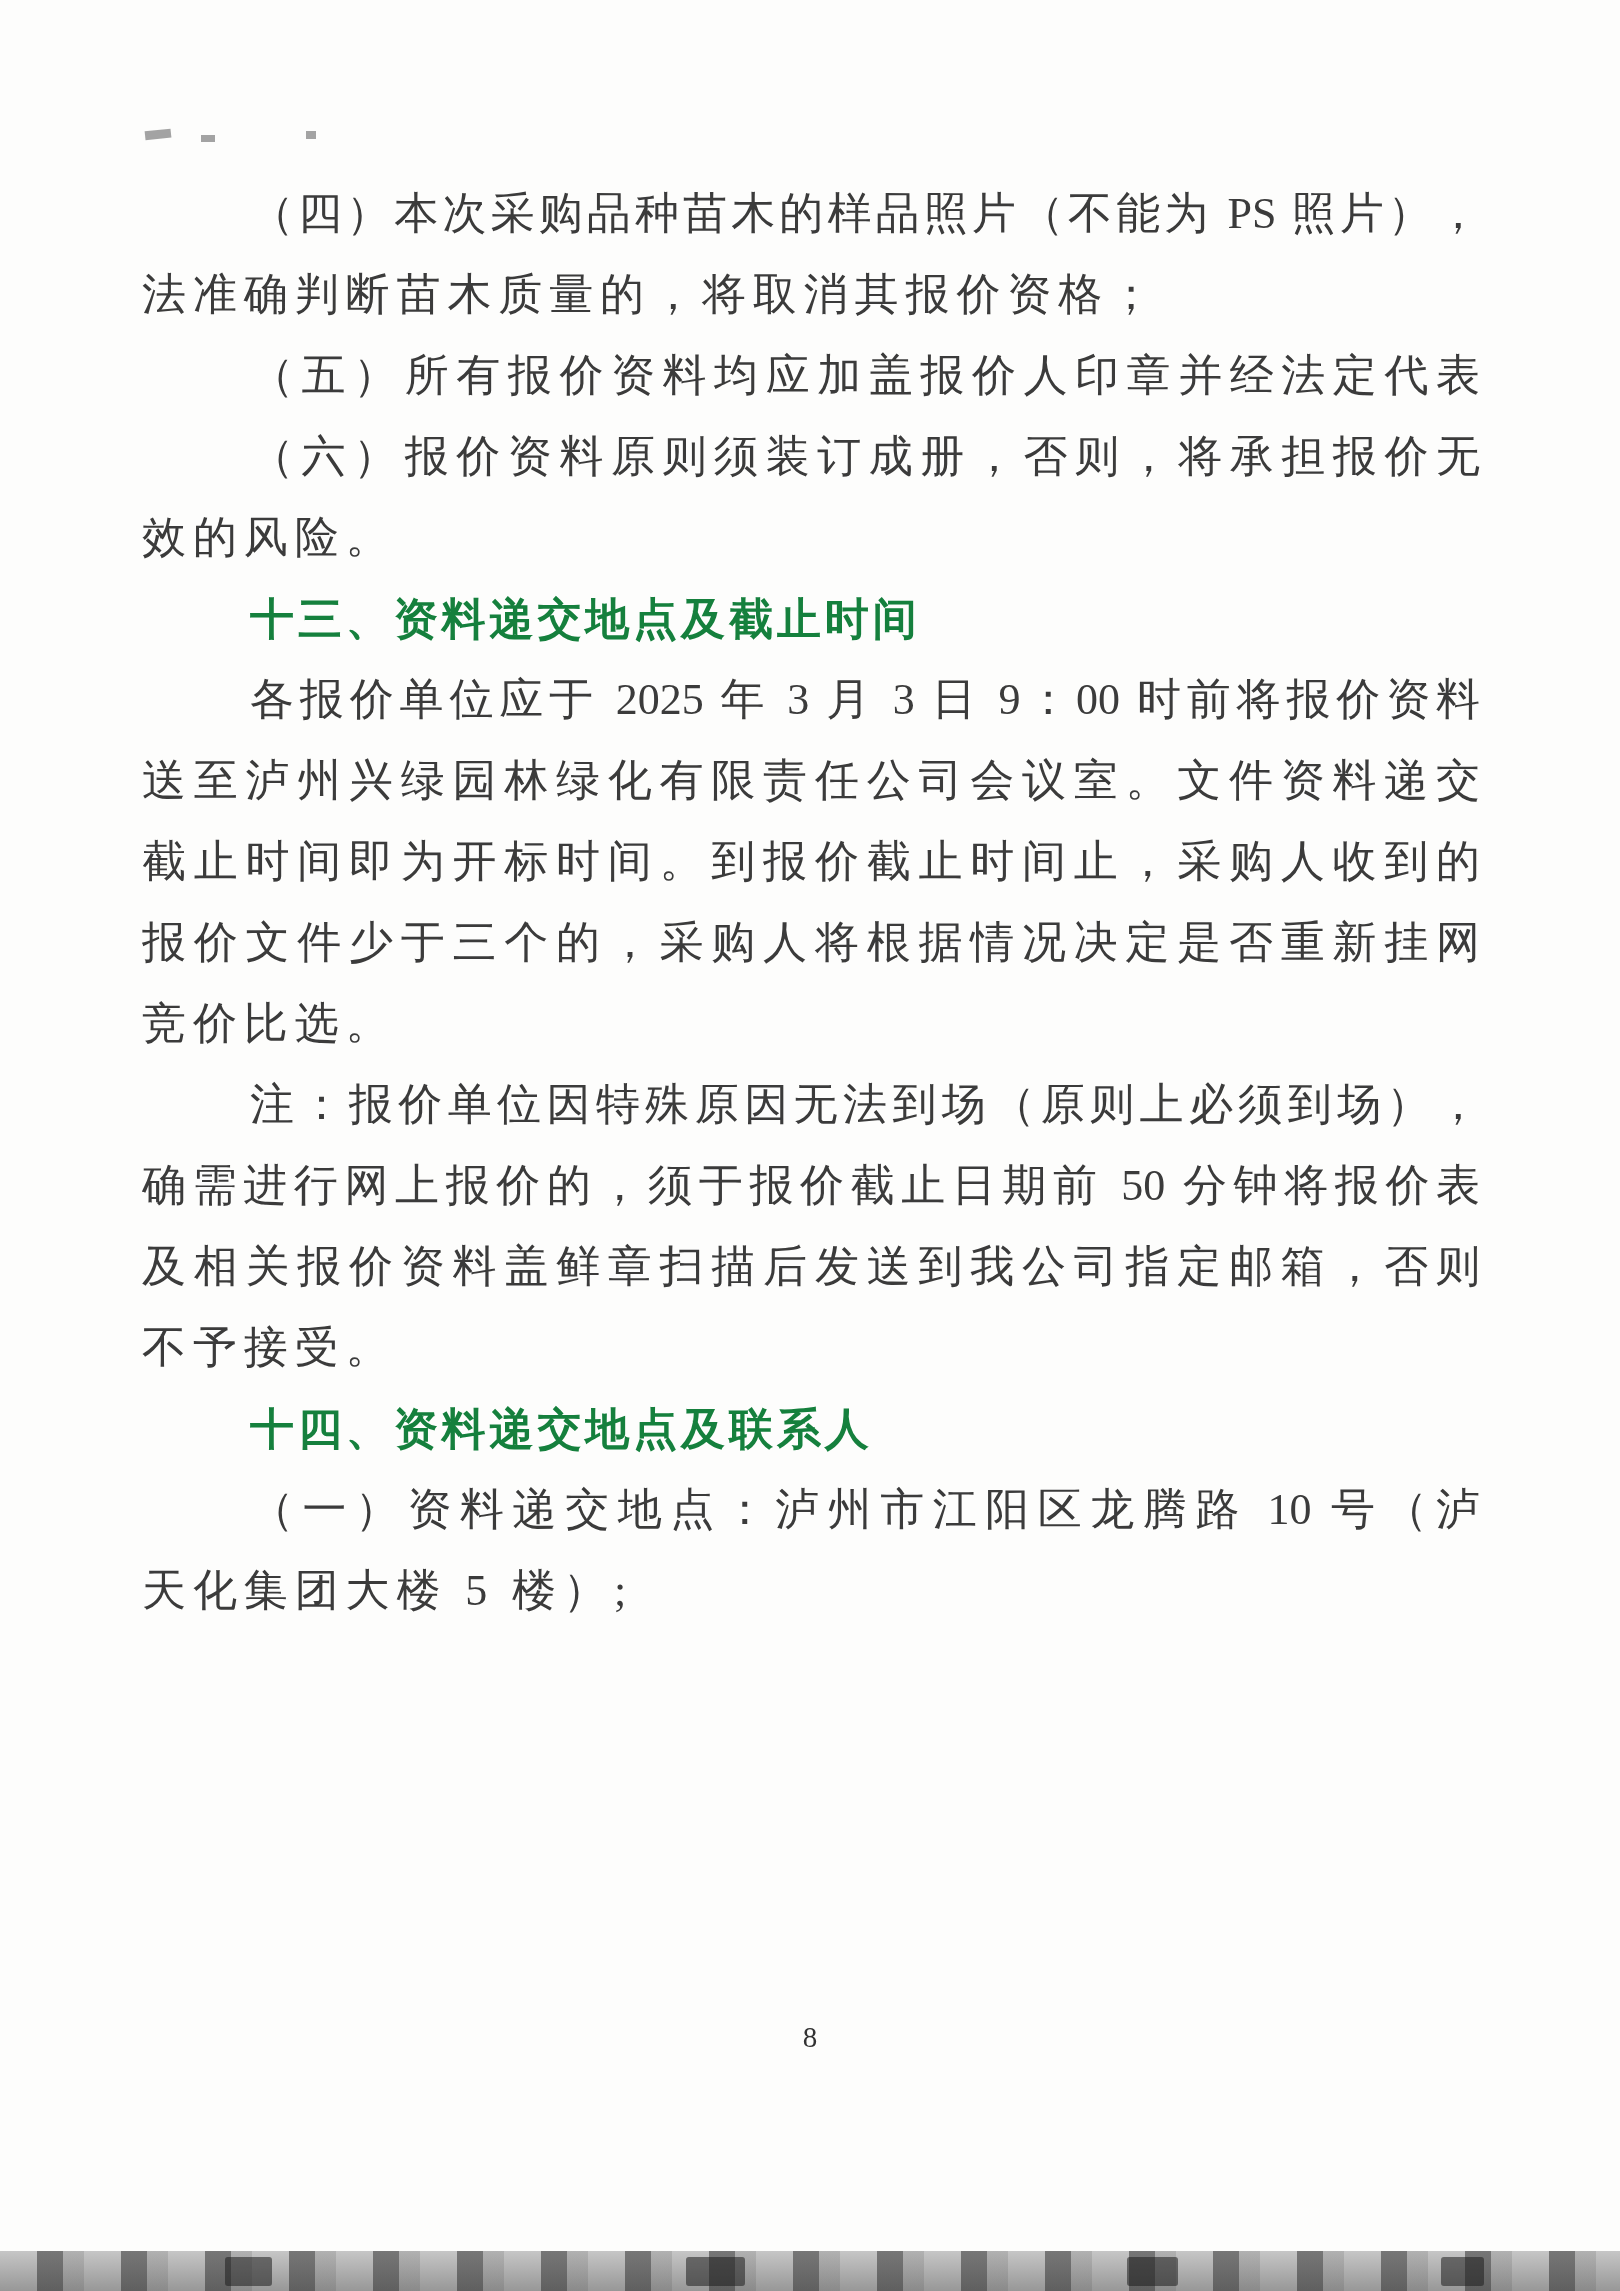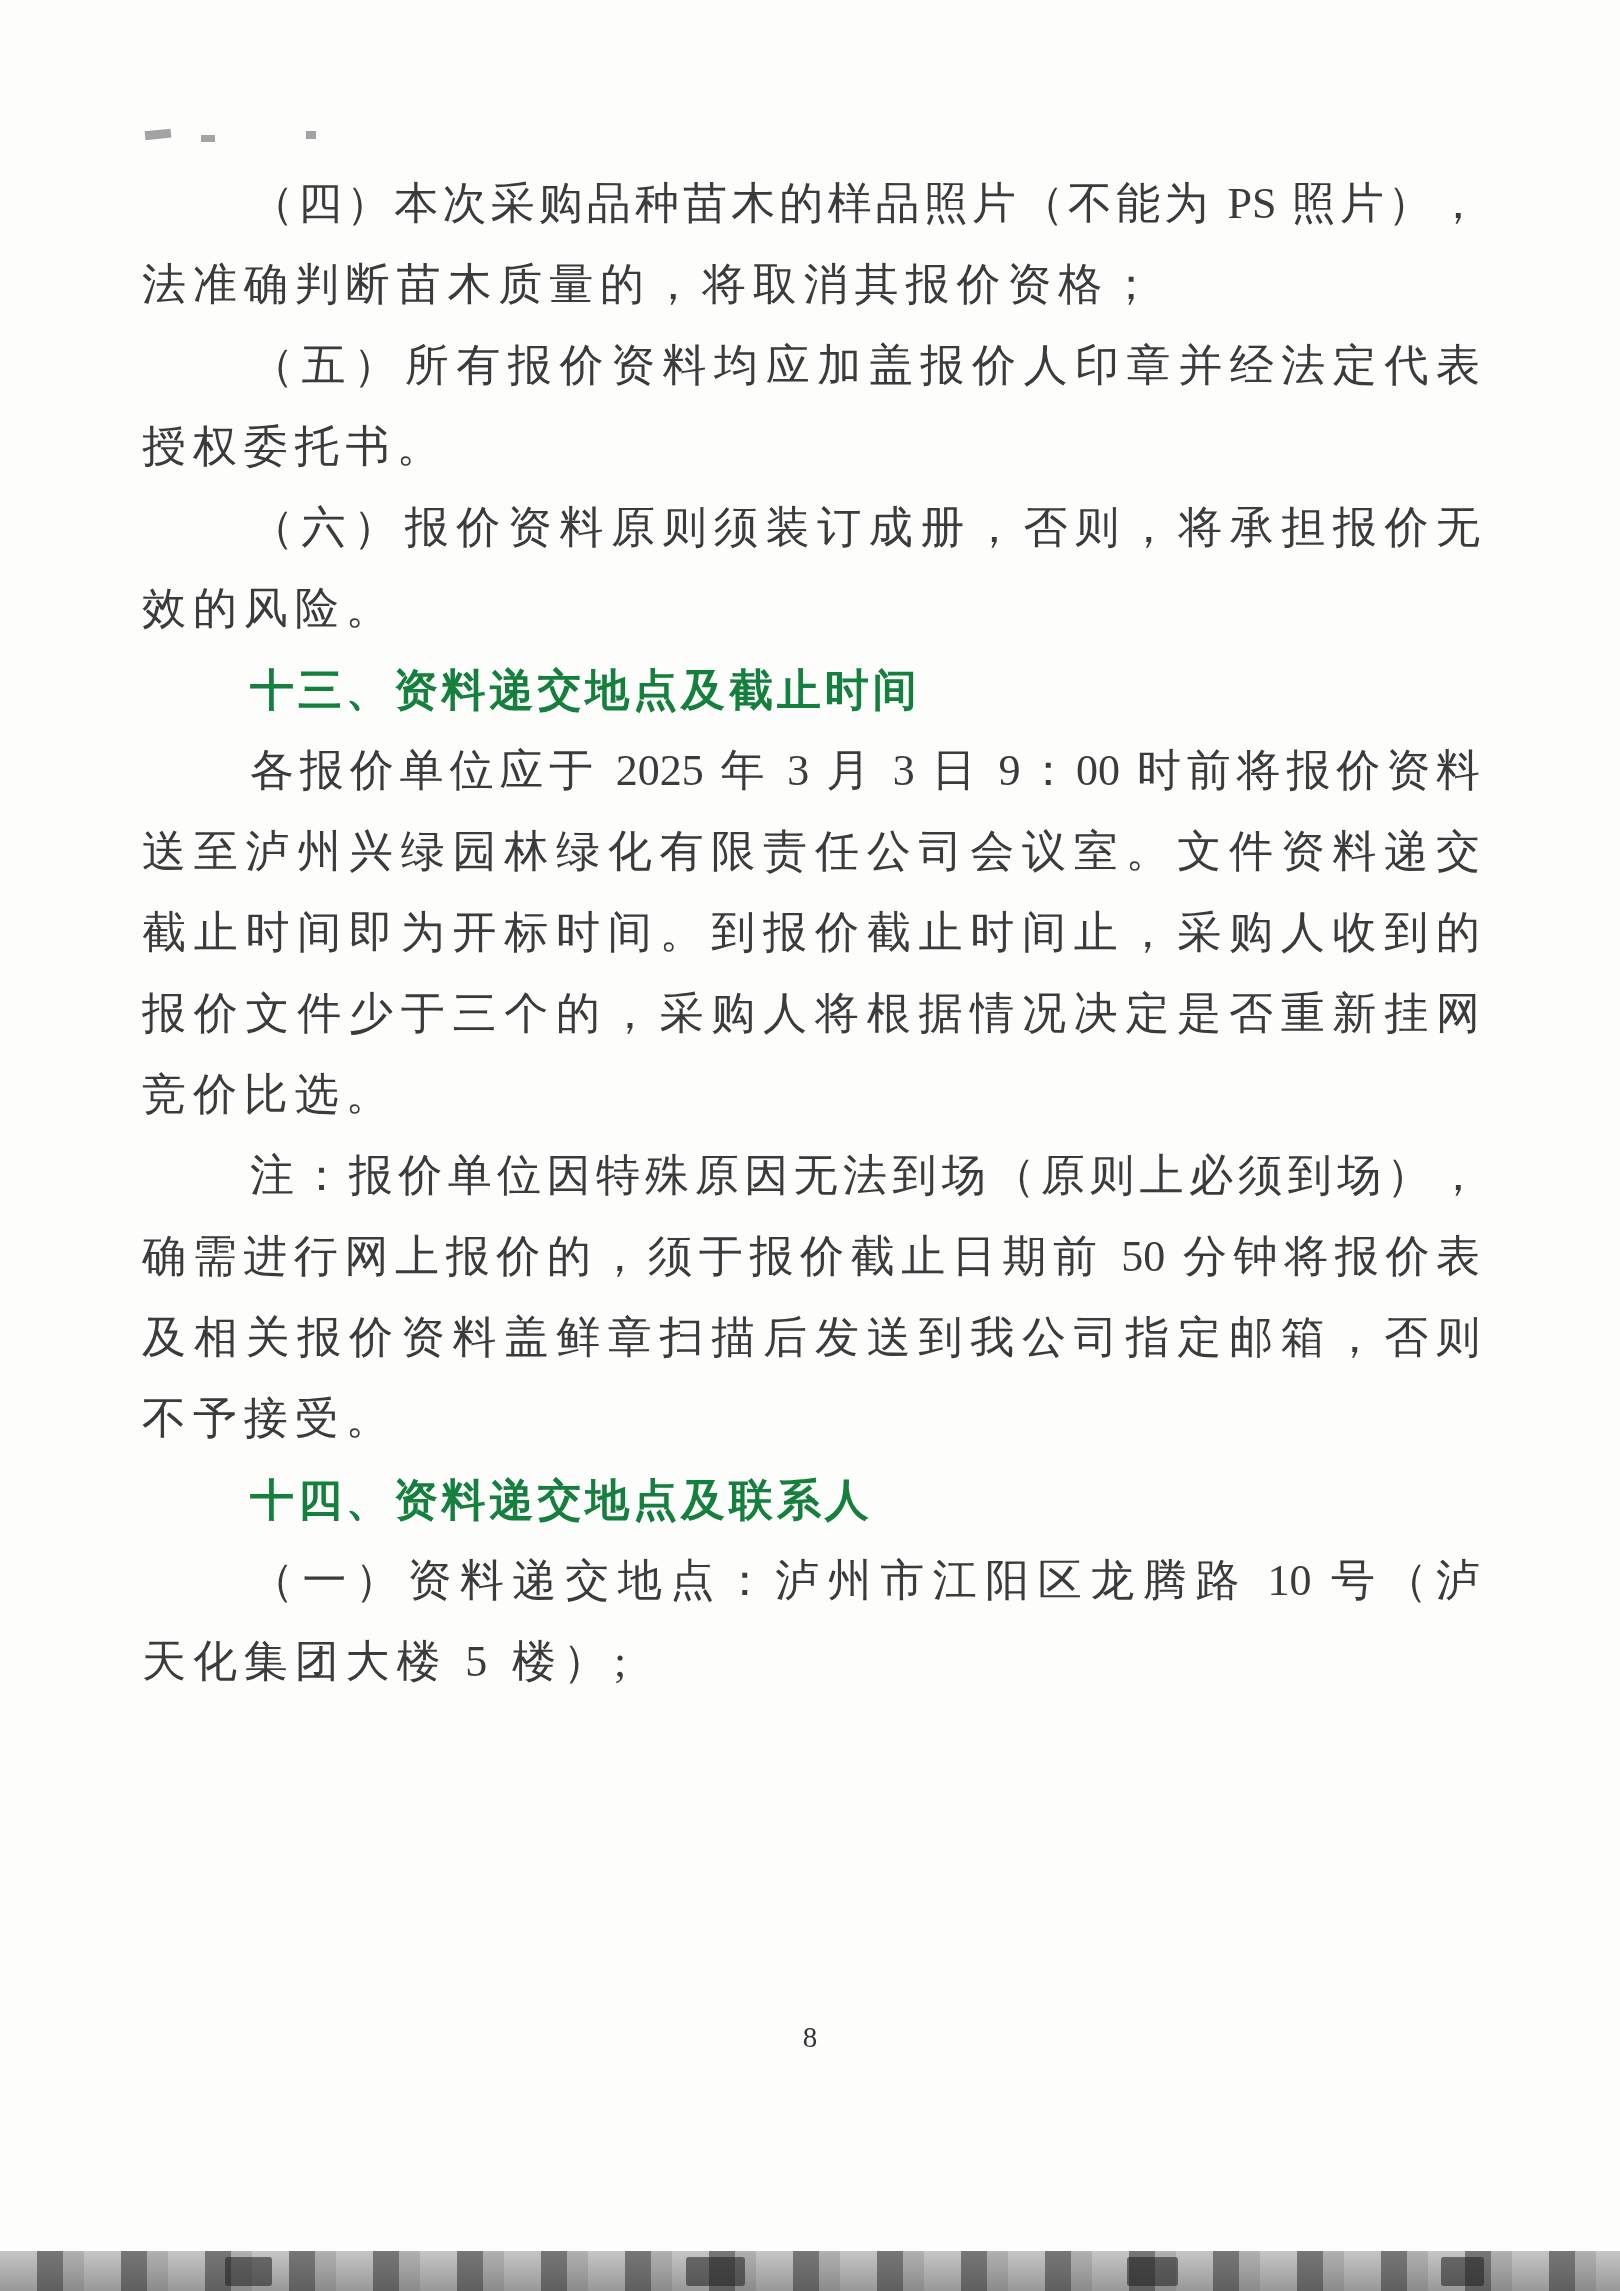--- a/index.html
+++ b/index.html
@@ -12,21 +12,21 @@
     width: 1620px;
     height: 2292px;
     background: #fdfdfc;
     overflow: hidden;
     font-family: "Liberation Serif", "DejaVu Serif", serif;
   }
   .text-block {
     position: absolute;
     left: 142px;
     right: 140px;
-    top: 163px;
+    top: 173px;
   }
   .line {
     margin: 0;
     height: 81px;
     line-height: 81px;
     font-size: 44px;
     color: #3b3b3b;
     letter-spacing: 6.9px;
     white-space: nowrap;
     -webkit-font-smoothing: antialiased;
@@ -98,21 +98,20 @@
 <div class="page">
 
   <span class="speck s1"></span>
   <span class="speck s2"></span>
   <span class="speck s3"></span>
 
   <div class="text-block">
     <p class="line just indent">（四）本次采购品种苗木的样品照片（不能为 PS 照片），</p>
     <p class="line">法准确判断苗木质量的，将取消其报价资格；</p>
     <p class="line just indent">（五）所有报价资料均应加盖报价人印章并经法定代表</p>
-    <p class="line">授权委托书。</p>
     <p class="line just indent">（六）报价资料原则须装订成册，否则，将承担报价无</p>
     <p class="line">效的风险。</p>
     <p class="line heading indent">十三、资料递交地点及截止时间</p>
     <p class="line just indent">各报价单位应于 2025 年 3 月 3 日 9：00 时前将报价资料</p>
     <p class="line just">送至泸州兴绿园林绿化有限责任公司会议室。文件资料递交</p>
     <p class="line just">截止时间即为开标时间。到报价截止时间止，采购人收到的</p>
     <p class="line just">报价文件少于三个的，采购人将根据情况决定是否重新挂网</p>
     <p class="line">竞价比选。</p>
     <p class="line just indent">注：报价单位因特殊原因无法到场（原则上必须到场），</p>
     <p class="line just">确需进行网上报价的，须于报价截止日期前 50 分钟将报价表</p>

